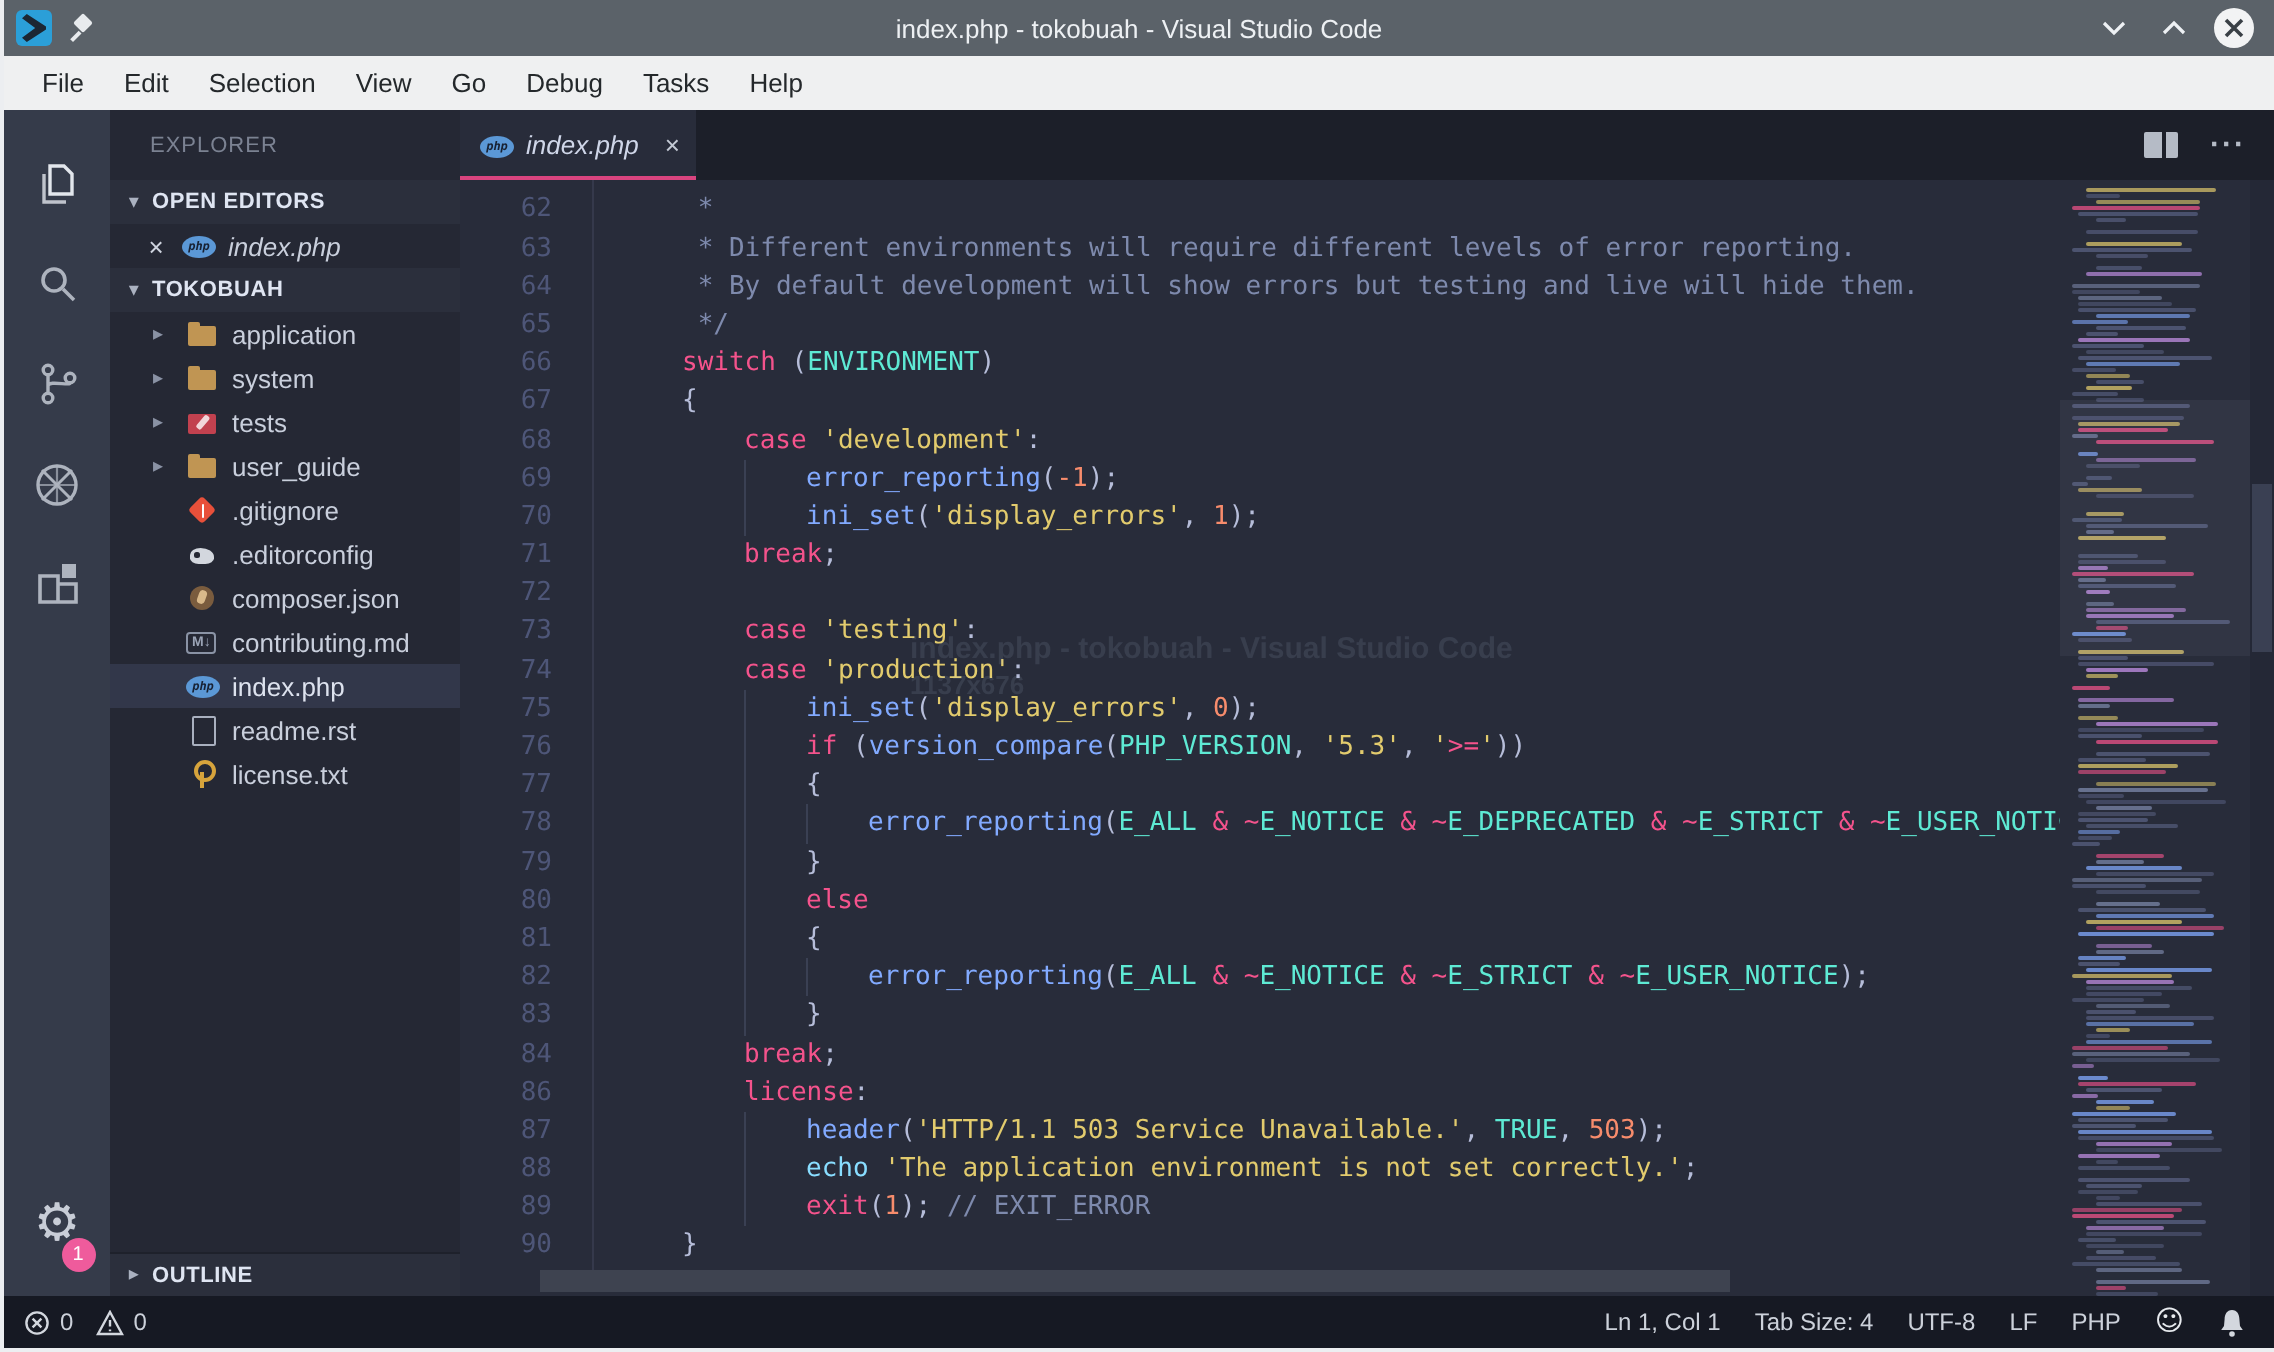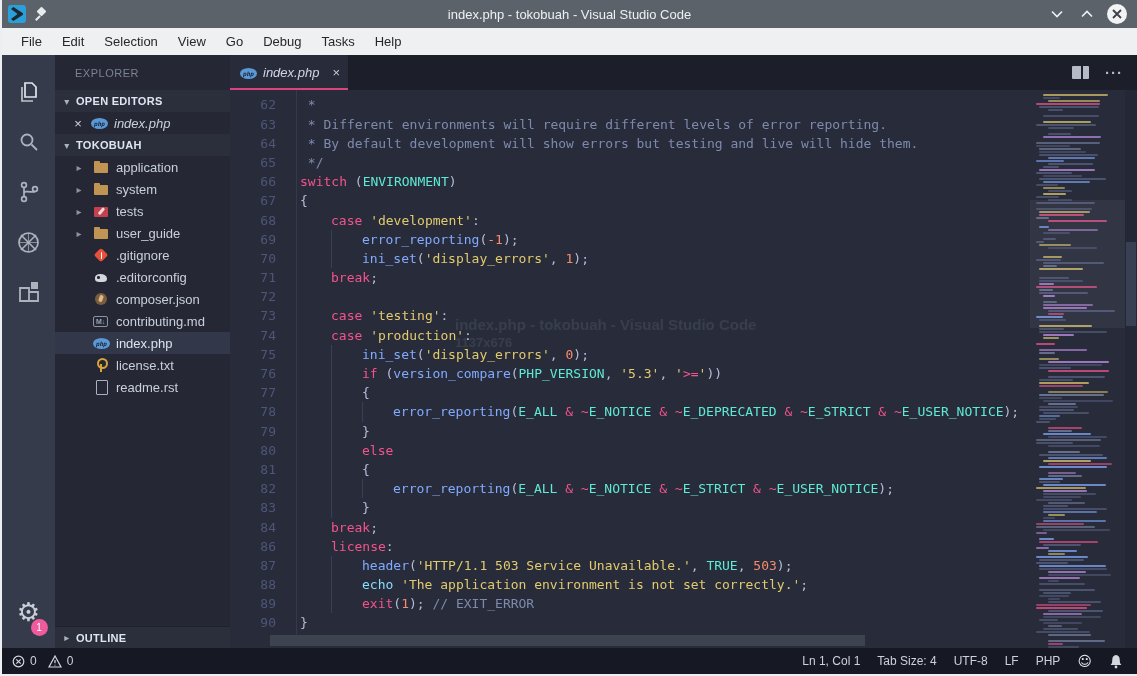--- a/index.html
+++ b/index.html
@@ -83,21 +83,21 @@
   .tab-label { color:#cfd6e8; font-size:13px; font-style:italic; flex:1; white-space:nowrap; }
   .tab-close { color:#c3c9d4; font-size:13px; }
   .tabbar-actions { margin-left:auto; display:flex; align-items:center; gap:16px; padding-right:14px; }
   .split-ico { width:17px; height:13px; background:linear-gradient(90deg,#b5bbc6 0 9px,#1c1f29 9px 11px,#b5bbc6 11px); border-radius:1px; }
   .more-ico { color:#b5bbc6; font-size:15px; font-weight:bold; letter-spacing:1px; line-height:1; }
 
   
   .editor-body { flex:1; position:relative; overflow:hidden; background:#282c3a; }
   .code-pane { position:absolute; left:0; top:0; right:12px; bottom:0; overflow:hidden; }
   .code-lines { margin-top:-13.8px; }
-  .code-row { display:flex; height:19.2px; font:13px/19.2px "DejaVu Sans Mono",monospace; white-space:pre; }
+  .code-row { display:flex; height:19.2px; font:13px/19.2px "DejaVu Sans Mono",monospace; white-space:pre;gap:41px; }
   .ln { width:46px; flex:none; text-align:right; color:#4e5678; }
   .lc { margin-left:24px; flex:none; display:flex; align-items:stretch; }
   .lc span { white-space:pre; }
   .tab-ind { display:inline-block; width:31px; flex:none; }
   .tab-ind + .tab-ind { border-left:1px solid rgba(125,135,175,.22); }
   .indent-divider { position:absolute; left:66px; top:0; bottom:12px; width:1px; background:rgba(125,135,175,.15); }
   .tk-cm{color:#7e8aad} .tk-kw{color:#f4538c} .tk-fn{color:#82aaff} .tk-cn{color:#5eead4}
   .tk-st{color:#e2cb6d} .tk-num{color:#f78c6c} .tk-pl{color:#b6bdd9} .tk-op{color:#f4538c} .tk-cy{color:#89ddff}
 
   .watermark { position:absolute; left:225px; top:226px; color:rgba(195,205,235,.11); font-weight:bold; pointer-events:none; }
@@ -258,26 +258,26 @@
           </div>
           <div class="row">
             <span class="fi fi-markdown"></span>
             <span class="lbl">contributing.md</span>
           </div>
           <div class="row sel">
             <span class="fi fi-php"></span>
             <span class="lbl">index.php</span>
           </div>
           <div class="row">
+            <span class="fi fi-file"></span>
+            <span class="lbl">readme.rst</span>
+          </div>
+          <div class="row">
             <span class="fi fi-key"></span>
             <span class="lbl">license.txt</span>
-          </div>
-          <div class="row">
-            <span class="fi fi-file"></span>
-            <span class="lbl">readme.rst</span>
           </div>
         </div>
 
       <div class="sb-fill"></div>
       <div class="sb-section outline-sec">
         <span class="sb-arrow">▸</span>
         <span>OUTLINE</span>
       </div>
     </div>
 

